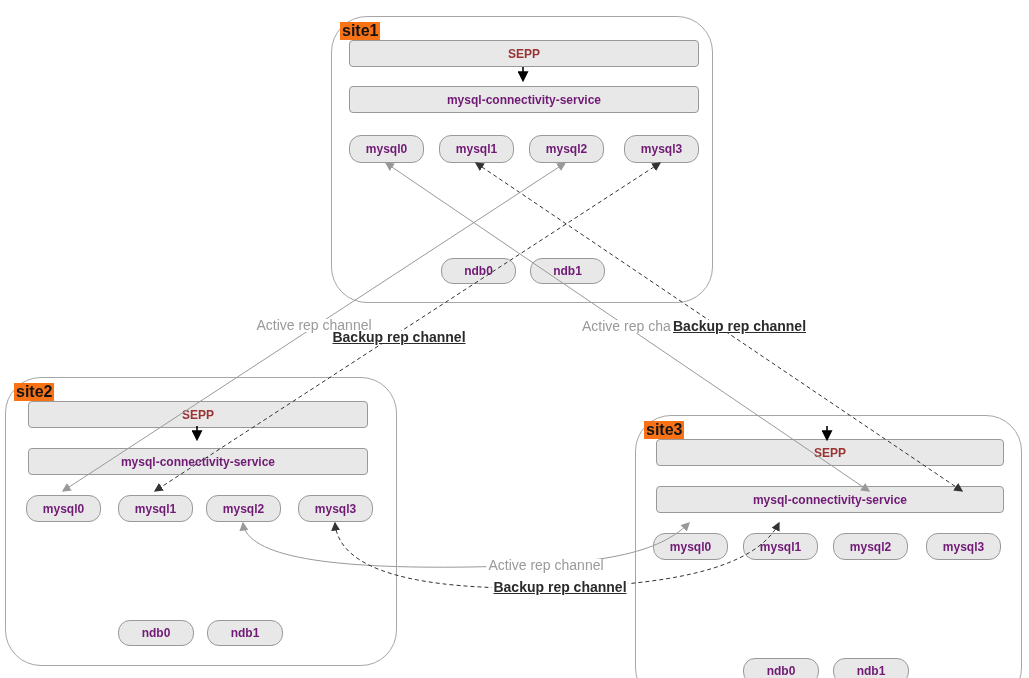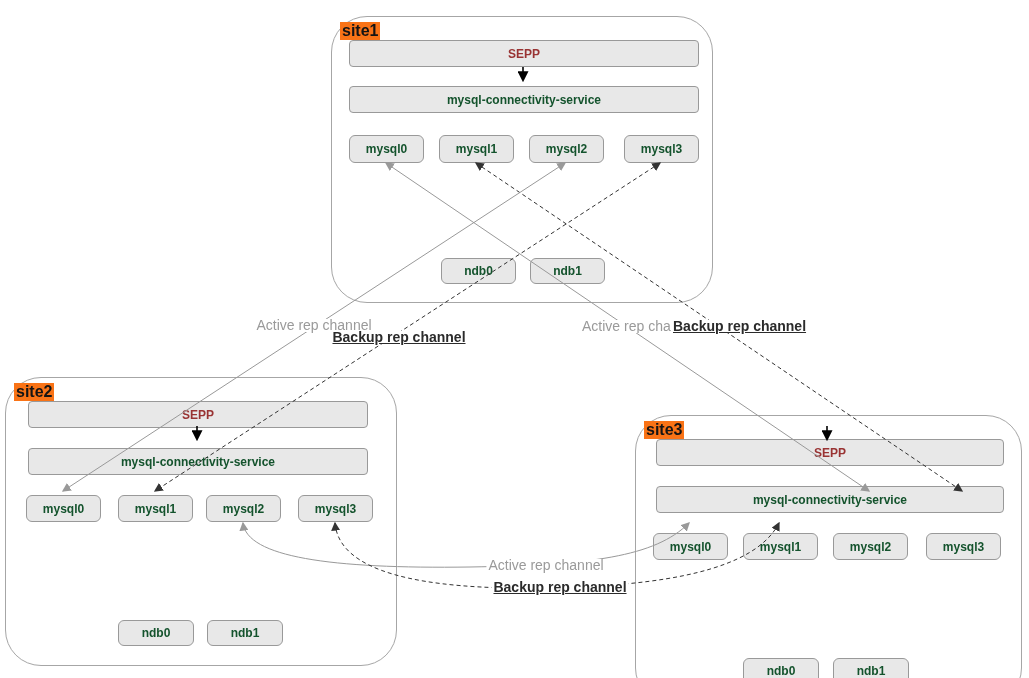--- a/index.html
+++ b/index.html
@@ -11,24 +11,24 @@
     position:absolute; background:#ffffff;
     border:1px solid #a6a6a6; border-radius:36px;
   }
   .site-label {
     position:absolute; top:5px; left:8px;
     font-size:16px; font-weight:bold; color:#141414; background:#f97316; padding:0 2px;
   }
   .bar, .node {
     position:absolute; background:#e8e8e8; border:1px solid #999999;
     display:flex; align-items:center; justify-content:center;
-    font-size:12px; font-weight:bold; color:#14532d; box-sizing:border-box;
+    font-size:12px; font-weight:bold; color:#701a75; box-sizing:border-box;
   }
   .bar  { border-radius:4px; }
-  .node { border-radius:6px; }
+  .node { border-radius:12px; }
   .sepp-text { color:#993333; }
   .overlay {
     position:absolute; left:0; top:0; width:1029px; height:678px;
     z-index:5; pointer-events:none;
   }
   .chan-label {
     position:absolute; z-index:6; white-space:nowrap;
     font-size:14px; line-height:13px; background:#ffffff; padding:0 2px;
   }
   .chan-active { color:#9a9a9a; font-weight:normal; }

